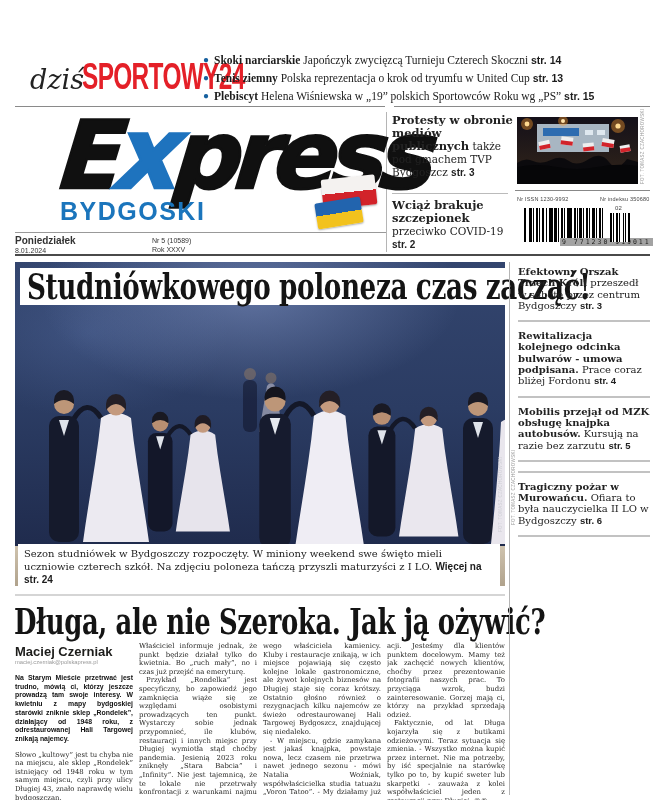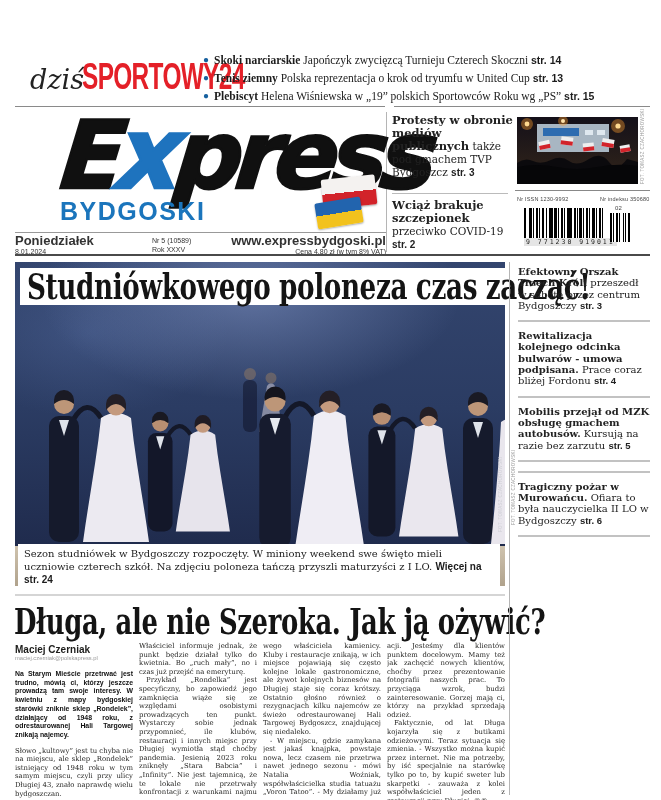--- a/index.html
+++ b/index.html
@@ -19,48 +19,48 @@
   .hrule{background:#8a8a8a;height:1px;}
 
   
   .logo{font:italic 700 94px "DejaVu Sans",sans-serif;letter-spacing:-7px;color:#101010;
         transform:skewX(-6deg);transform-origin:left bottom;white-space:nowrap;
         -webkit-text-stroke:2.5px #101010;}
   .logo .lx{color:#1e73be;-webkit-text-stroke:2.5px #1e73be;font-size:1.06em;}
   .bydg{font-weight:700;font-size:25px;letter-spacing:1.5px;color:#1b75bc;}
   .flag{border-radius:2px;box-shadow:0 1px 2px rgba(0,0,0,.35);}
   .dt{font-size:7px;line-height:9px;color:#333;}
-  .dt b{font-size:13px;}
+  .dt b{font-size:10px;}
 
   
   .teaser{font:10.5px/13px "DejaVu Serif",serif;color:#222;}
   .teaser .tb{font-weight:700;font-size:11.5px;}
   .teaser .pg{font-family:"Liberation Sans",sans-serif;font-weight:700;font-size:10px;}
   .tinylbl{font-size:5.5px;color:#444;letter-spacing:.2px;}
   .barcode{background:repeating-linear-gradient(90deg,#000 0 1.5px,#fff 1.5px 2.5px,#000 2.5px 3.5px,
            #fff 3.5px 5.5px,#000 5.5px 8px,#fff 8px 9px,#000 9px 10px,#fff 10px 12.5px);}
-  .bcd{font:6.5px "DejaVu Sans Mono",monospace;letter-spacing:2px;background:#e5e5e5;padding:0 2px;}
+  .bcd{font:6.5px "DejaVu Sans Mono",monospace;letter-spacing:2px;background:#a3a3a3;padding:0 2px;margin-left:36px;}
   .vcredit{font-size:4.5px;color:#9a9a9a;letter-spacing:.3px;writing-mode:vertical-rl;
            transform:rotate(180deg);white-space:nowrap;}
 
   
   .photo-main{background:
       radial-gradient(ellipse 300px 150px at 48% 10%,rgba(140,160,210,.5),rgba(0,0,0,0) 70%),
       radial-gradient(ellipse 200px 120px at 15% 22%,rgba(90,115,170,.35),rgba(0,0,0,0) 70%),
       linear-gradient(180deg,#33456e 0%,#2b3c63 45%,#202c4e 86%,#1b2542 100%);}
   .hl-band{background:#fff;display:flex;align-items:center;}
   .hl1{font:700 35px "DejaVu Serif",serif;transform:scaleX(.75);transform-origin:left center;
        white-space:nowrap;color:#141414;letter-spacing:-.5px;}
   .caption{background:#fff;font:10px/13px "DejaVu Serif",serif;color:#1c1c1c;padding:3px 6px;}
   .caption .pg{font-family:"Liberation Sans",sans-serif;font-weight:700;font-size:10px;}
 
   
   .hl2{font:700 35px "DejaVu Serif",serif;transform:scaleX(.74);transform-origin:left top;
        white-space:nowrap;color:#141414;letter-spacing:-.5px;}
-  .byline-name{font-weight:700;font-size:10px;}
+  .byline-name{font-weight:700;font-size:13px;}
   .byline-mail{font-size:5.8px;color:#999;}
   .lead{font:700 6.9px/8.7px "Liberation Sans",sans-serif;text-align:justify;color:#111;}
   .bodycol{font:6.9px/8.6px "DejaVu Serif",serif;text-align:justify;color:#262624;overflow:hidden;}
   .bodycol p{margin:0;}
   .bodycol p + p{text-indent:7px;}
 
   
   .side{font:10px/11.3px "DejaVu Serif",serif;color:#222;}
   .side .sb{font-weight:700;}
   .side .pg{font-family:"Liberation Sans",sans-serif;font-weight:700;font-size:9.5px;}
@@ -94,24 +94,20 @@
        background:linear-gradient(180deg,#2264ae 0 50%,#f2c21d 50% 100%);"></div>
 
   <div class="abs hrule" style="left:15px;top:232px;width:371px;background:#999;"></div>
   <div class="abs dt" style="left:15px;top:236px;">
     <b>Poniedziałek</b><br>
     <span>8.01.2024</span>
   </div>
   <div class="abs dt" style="left:152px;top:236px;">
     <span>Nr 5 (10589)</span><br>
     <span>Rok XXXV</span>
-  </div>
-  <div class="abs dt" style="left:230px;top:236px;width:156px;text-align:right;">
-    <b>www.expressbydgoski.pl</b><br>
-    <span>Cena 4,80 zł (w tym 8% VAT)</span>
   </div>
   <div class="abs" style="left:15px;top:254px;width:635px;height:2px;background:#4a4a4a;"></div>
 
   <div class="abs teaser" style="left:392px;top:114px;width:122px;">
     <span class="tb">Protesty w obronie mediów publicznych</span><span> także pod gmachem TVP Bydgoszcz </span><span class="pg">str. 3</span>
   </div>
 
   <div class="abs" style="left:517px;top:117px;width:121px;height:67px;overflow:hidden;">
     <svg width="121" height="67" viewBox="0 0 121 67">
       <defs>
@@ -273,20 +269,20 @@
   </div>
 
   <div class="abs vline" style="left:509px;top:262px;height:533px;"></div>
   <div class="abs vcredit" style="left:511px;top:415px;height:110px;">FOT. TOMASZ CZACHOROWSKI</div>
 
   <div class="abs side" style="left:518px;top:266px;width:132px;">
     <div><span class="sb">Efektowny Orszak Trzech Króli</span><span> przeszedł w sobotę przez centrum Bydgoszczy </span><span class="pg">str. 3</span></div>
     <div class="side-rule"></div>
     <div><span class="sb">Rewitalizacja kolejnego odcinka bulwarów - umowa podpisana.</span><span> Prace coraz bliżej Fordonu </span><span class="pg">str. 4</span></div>
     <div class="side-rule"></div>
-    <div><span class="sb">Mobilis przejął od MZK obsługę gmachem autobusów.</span><span> Kursują na razie bez zarzutu </span><span class="pg">str. 5</span></div>
+    <div><span class="sb">Mobilis przejął od MZK obsługę knajpka autobusów.</span><span> Kursują na razie bez zarzutu </span><span class="pg">str. 5</span></div>
     <div class="side-rule"></div>
     <div class="side-rule"></div>
     <div><span class="sb">Tragiczny pożar w Murowańcu.</span><span> Ofiara to była nauczycielka II LO w Bydgoszczy </span><span class="pg">str. 6</span></div>
     <div class="side-rule"></div>
   </div>
 
 </div>
 
 </body></html>

